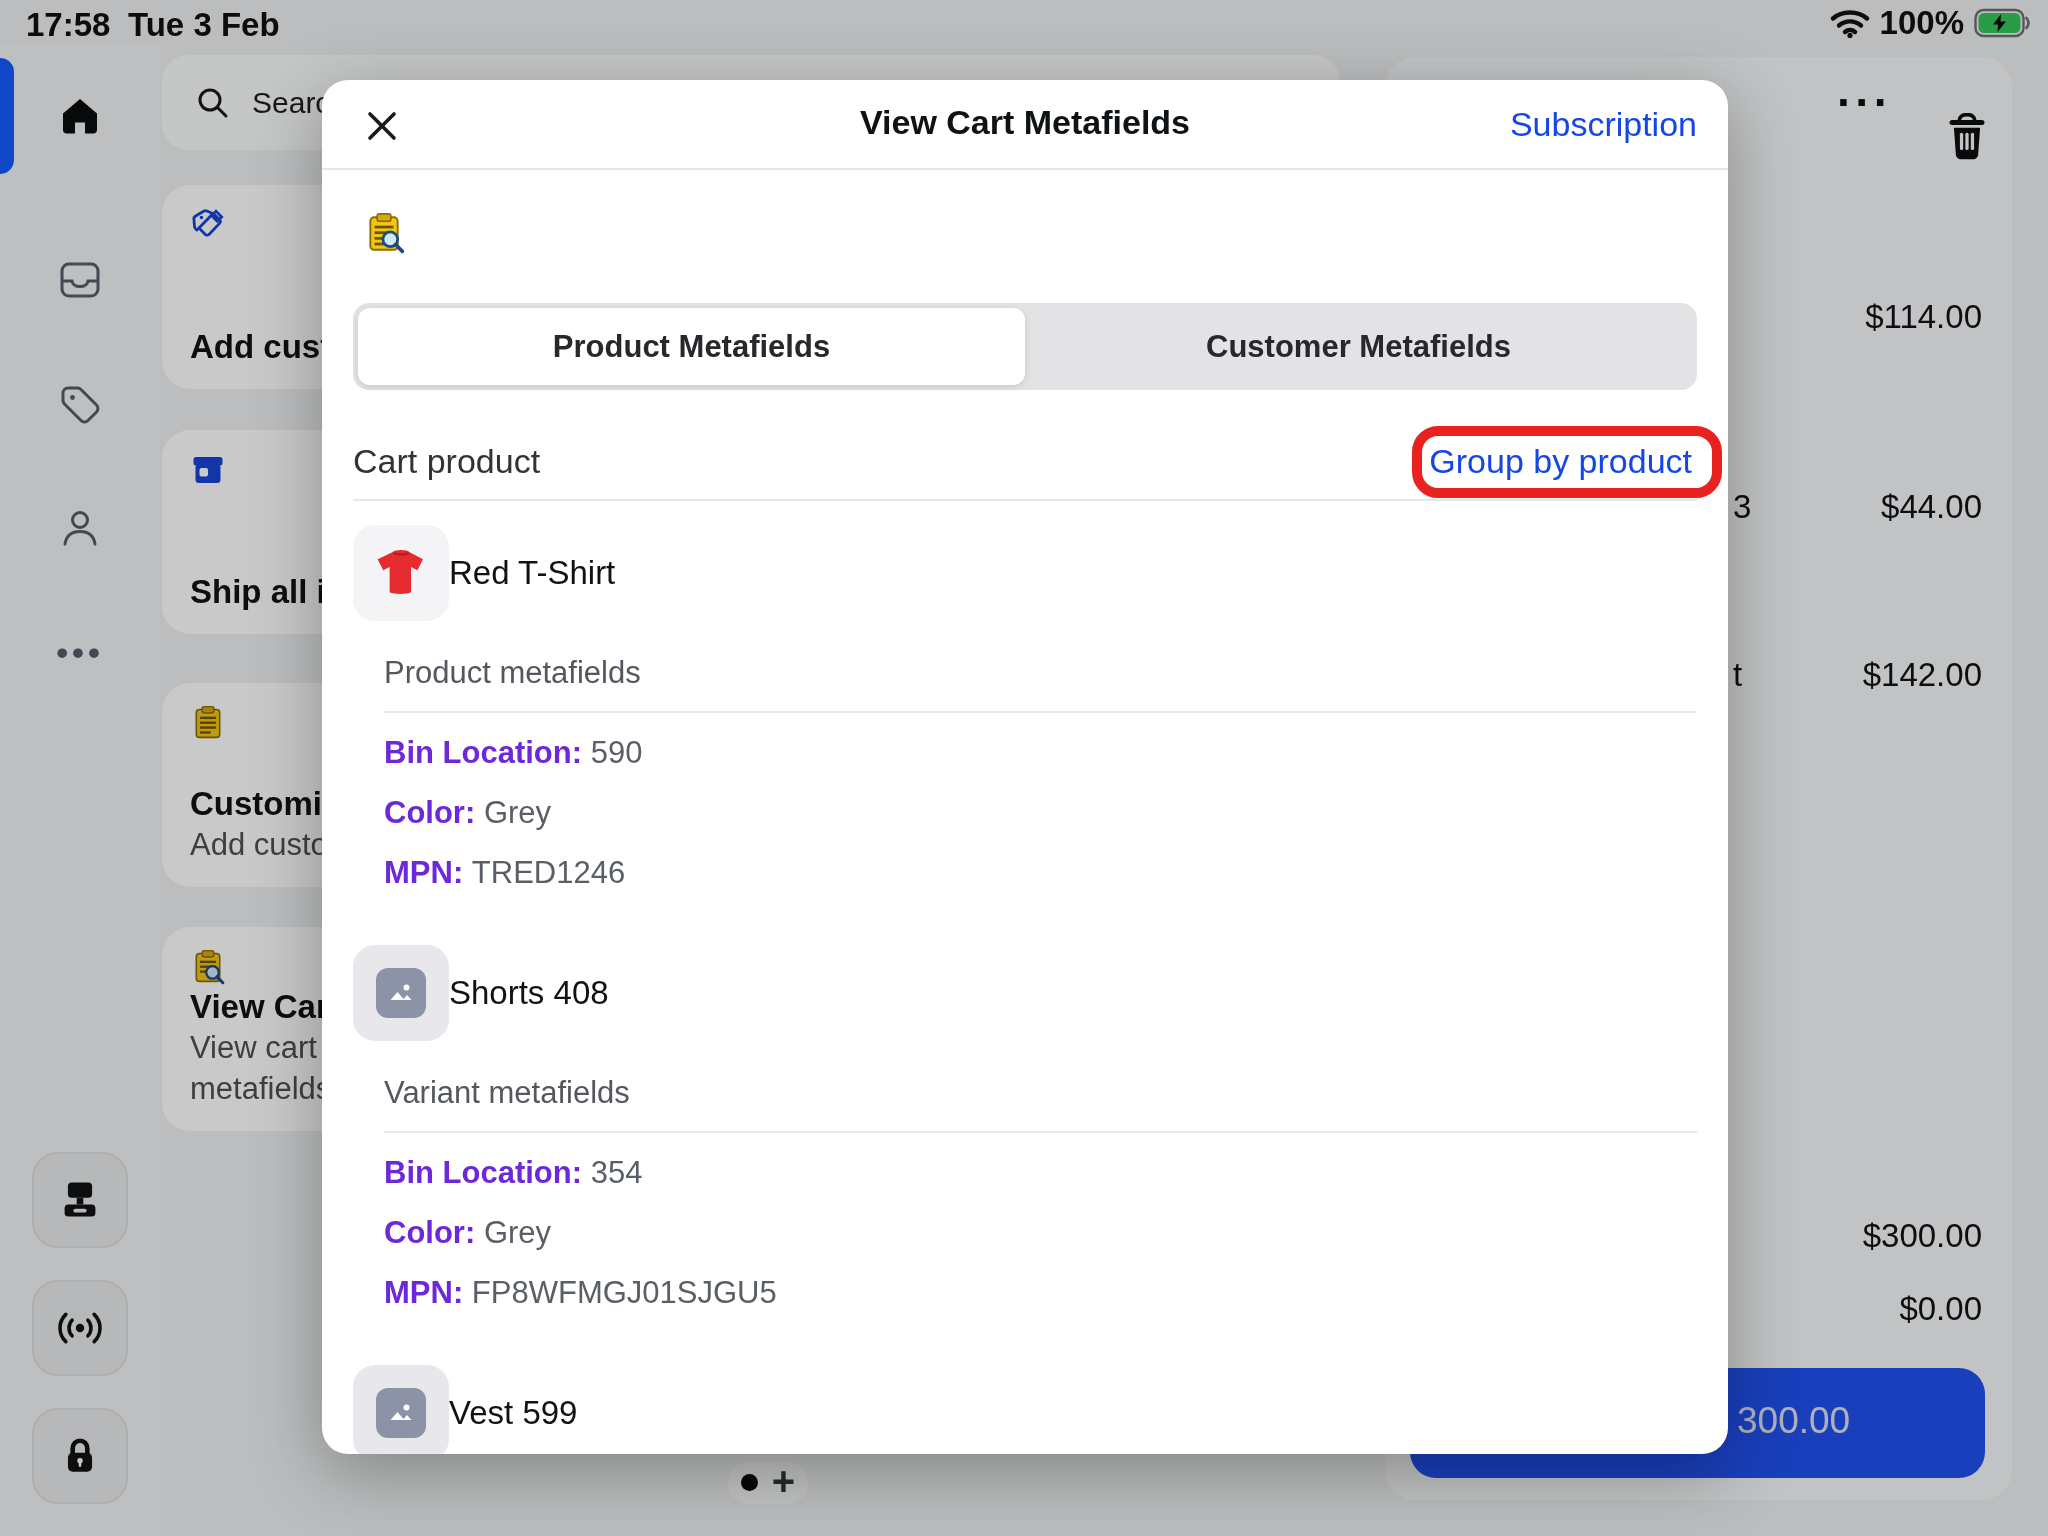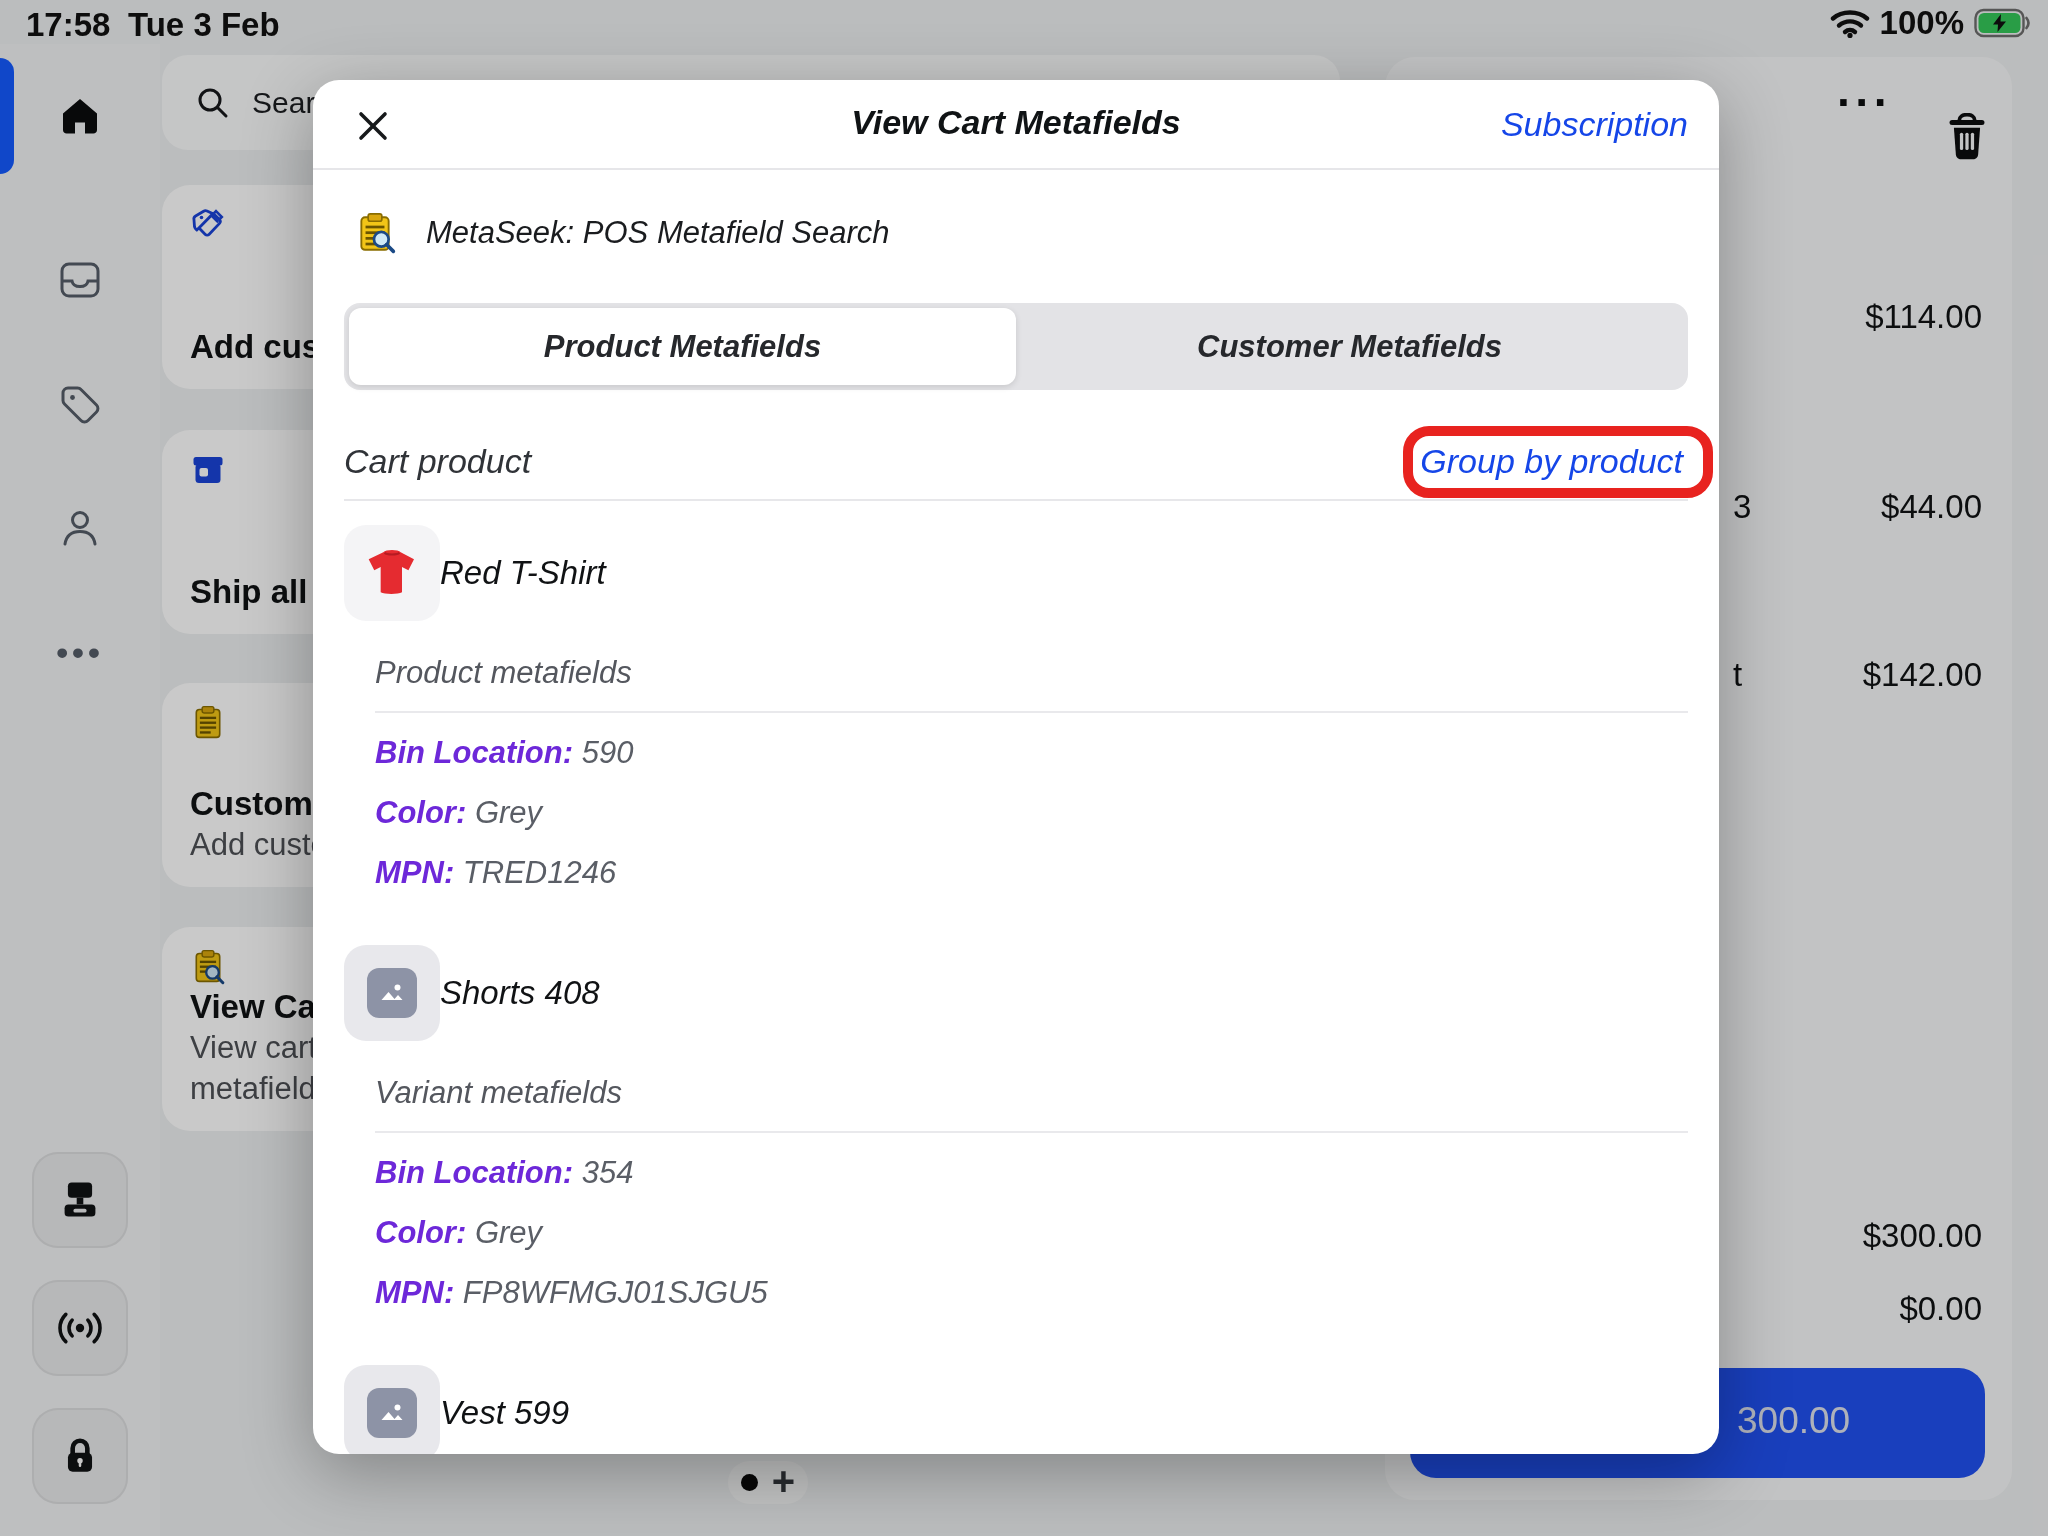--- a/index.html
+++ b/index.html
@@ -48,22 +48,22 @@
   
   .dim{position:absolute;left:0;top:0;width:2048px;height:1536px;background:rgba(0,0,0,0.21);z-index:40;}
 
   
   .pagepill{position:absolute;left:728px;top:1461px;width:80px;height:43px;border-radius:22px;
             background:rgba(255,255,255,0.5);z-index:6;display:flex;align-items:center;justify-content:center;gap:14px;}
   .pagedot{width:17px;height:17px;border-radius:50%;background:#0a0a0a;}
   .pageplus{font-size:40px;color:#33373c;font-weight:600;line-height:1;margin-top:-4px;}
 
   
-  .modal{position:absolute;left:313px;top:80px;width:1406px;height:1374px;background:#ffffff;
-         border-radius:26px;z-index:50;box-shadow:0 18px 70px rgba(0,0,0,0.30);overflow:hidden;font-style:italic;}
+  .modal{position:absolute;left:322px;top:80px;width:1406px;height:1374px;background:#ffffff;
+         border-radius:26px;z-index:50;box-shadow:0 18px 70px rgba(0,0,0,0.30);overflow:hidden;}
   .m-header{position:relative;height:88px;}
   .m-close{position:absolute;left:38px;top:24px;width:44px;height:44px;display:flex;align-items:center;justify-content:center;}
   .m-title{position:absolute;left:0;right:0;top:23px;text-align:center;font-size:34px;font-weight:700;color:#101315;}
   .m-sub{position:absolute;right:31px;top:25px;font-size:34px;color:#1546e8;}
   .m-div{border:none;border-top:2px solid #e6e6e9;margin:0;}
   .m-approw{display:flex;align-items:center;gap:30px;margin:42px 0 0 41px;}
   .m-appname{font-size:31px;font-weight:500;color:#1a1c1f;}
 
   .seg{position:absolute;left:31px;top:223px;width:1344px;height:87px;background:#e3e3e6;border-radius:16px;}
   .seg-opt{position:absolute;top:5px;height:77px;width:667px;display:flex;align-items:center;justify-content:center;
@@ -284,21 +284,20 @@
     <svg width="42" height="42" viewBox="0 0 40 40">
       <rect x="7" y="5" width="26" height="31" rx="3.5" fill="#f2c517" stroke="#8a6d00" stroke-width="1.8"></rect>
       <rect x="13.5" y="1.8" width="13" height="7" rx="2" fill="#d9a70e" stroke="#8a6d00" stroke-width="1.6"></rect>
       <rect x="11" y="13" width="18" height="2.6" fill="#6b5500"></rect>
       <rect x="11" y="18.4" width="18" height="2.6" fill="#6b5500"></rect>
       <rect x="11" y="23.8" width="12" height="2.6" fill="#6b5500"></rect>
       <rect x="11" y="29.2" width="9" height="2.6" fill="#6b5500"></rect>
       <circle cx="26" cy="26" r="7" fill="#cfe9f6" stroke="#1b4a86" stroke-width="2.6"></circle>
       <line x1="31" y1="31" x2="37.5" y2="37.5" stroke="#1b4a86" stroke-width="3.4" stroke-linecap="round"></line>
     </svg>
-    <div class="m-appname">MetaSeek: POS Metafield Search</div>
   </div>
 
   <div class="seg">
     <div class="seg-opt o0 sel">Product Metafields</div>
     <div class="seg-opt o1">Customer Metafields</div>
   </div>
 
   <div class="carthead-label">Cart product</div>
   <div class="group-link">Group by product</div>
   <div class="annotation"></div>

